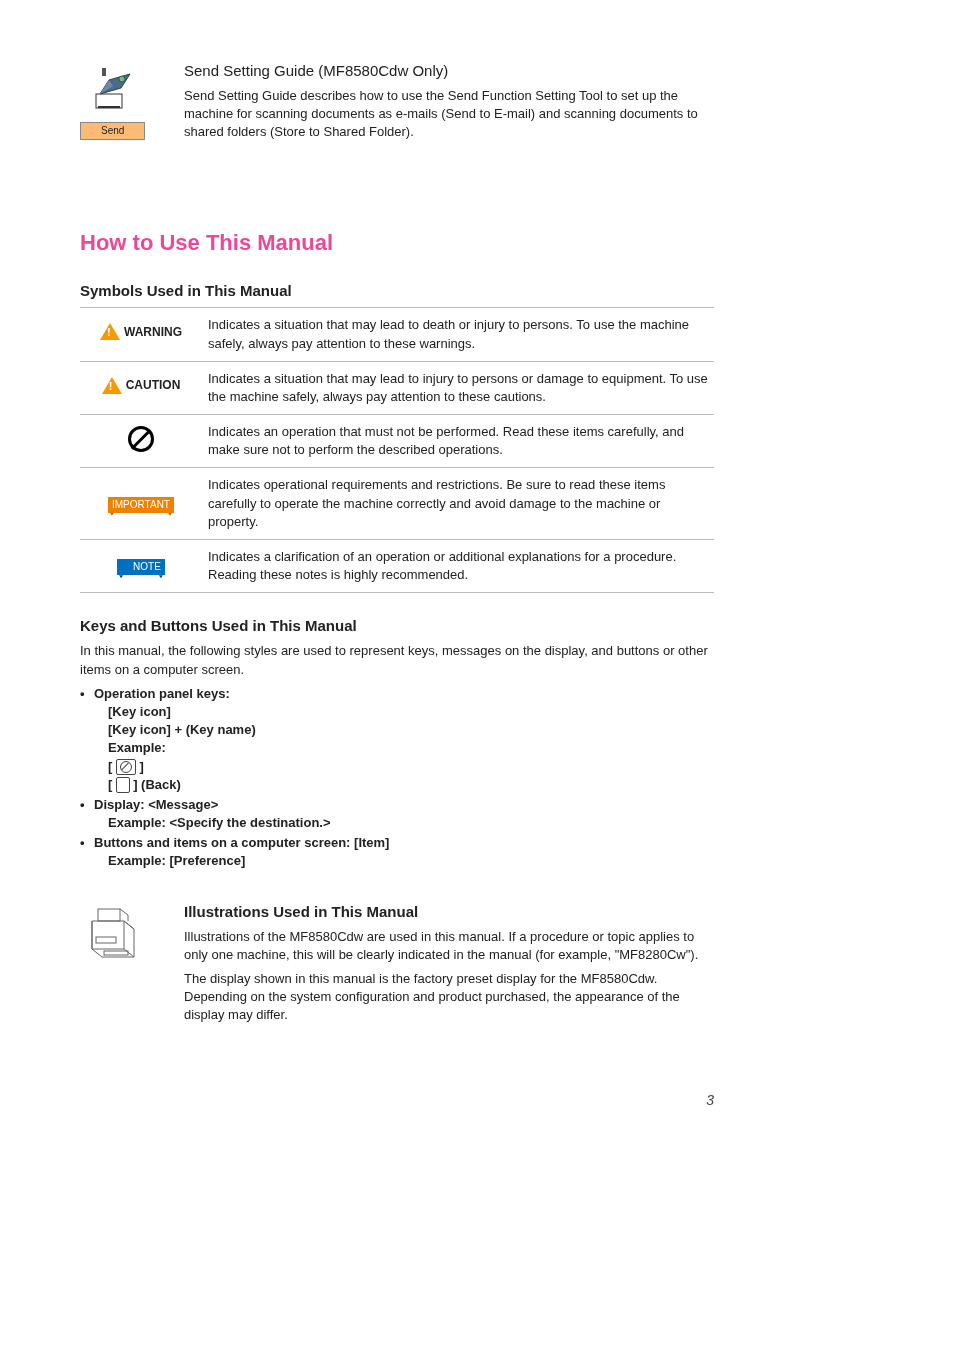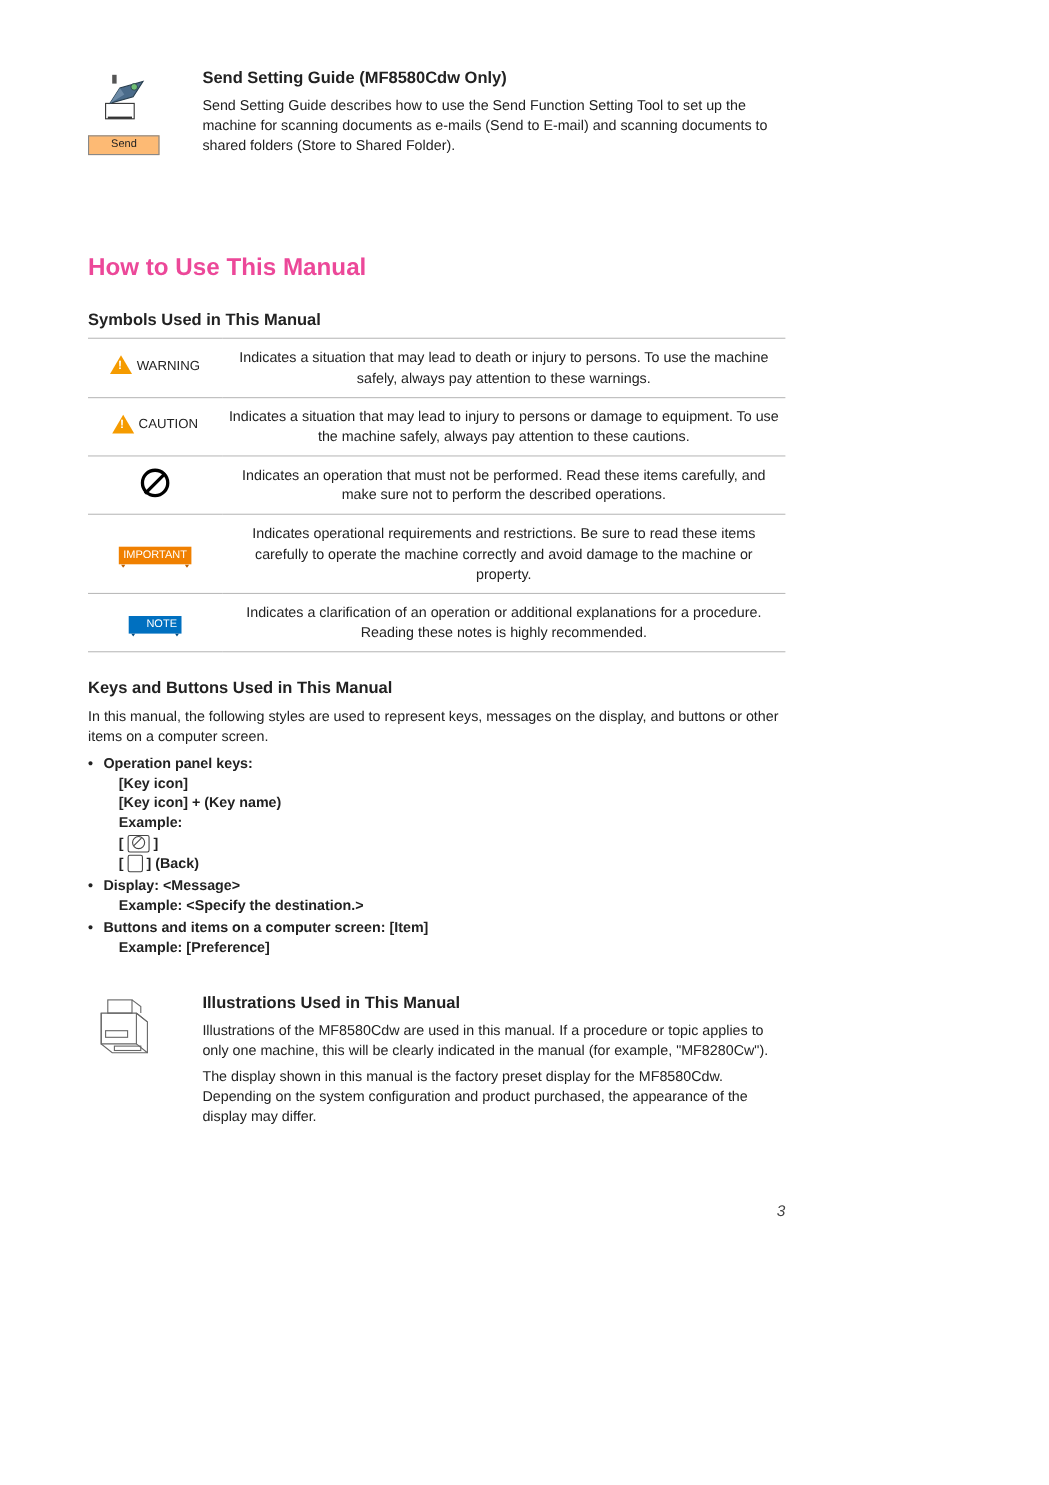--- a/index.html
+++ b/index.html
@@ -9,28 +9,28 @@
     padding: 60px 80px 40px 80px;
     width: 794px;
     box-sizing: border-box;
     font-size: 13px;
     line-height: 1.4;
   }
   .section { margin-bottom: 40px; }
   .top-row { display: flex; gap: 20px; }
   .top-icon { flex: none; width: 84px; }
   .top-text { flex: 1; }
-  h2.subhead { font-weight: bold; font-size: 15px; margin: 0 0 6px 0; }
+  h2.subhead { font-weight: normal; font-size: 15px; margin: 0 0 6px 0; }
   h1.bluehead { color: #ec4899; font-size: 22px; font-weight: bold; margin: 80px 0 20px 0; }
   h3.blackhead { font-weight: bold; font-size: 15px; margin: 22px 0 6px 0; }
   p { margin: 0 0 6px 0; }
   table.symbols { border-collapse: collapse; width: 100%; margin-top: 6px; }
-  table.symbols td { border-top: 1px solid #bbb; border-bottom: 1px solid #bbb; padding: 8px 6px; vertical-align: middle; font-size: 13px; text-align: center; }
+  table.symbols td { border-top: 1px solid #bbb; border-bottom: 1px solid #bbb; padding: 8px 6px; vertical-align: middle; font-size: 13px; }
   table.symbols td.iconcell { width: 110px; text-align: center; }
-  .warn-tri { display: inline-flex; align-items: center; gap: 4px; font-weight: normal; font-size: 12px; }
+  .warn-tri { display: inline-flex; align-items: center; gap: 4px; font-weight: bold; font-size: 12px; }
   .tri {
     width: 0; height: 0; display: inline-block;
     border-left: 10px solid transparent;
     border-right: 10px solid transparent;
     border-bottom: 17px solid #f59b00;
     position: relative;
   }
   .tri::after { content: "!"; position: absolute; left: -3px; top: 2px; color: #fff; font-weight: bold; font-size: 11px; }
   .prohibit {
     width: 26px; height: 26px; border: 3px solid #000; border-radius: 50%;

